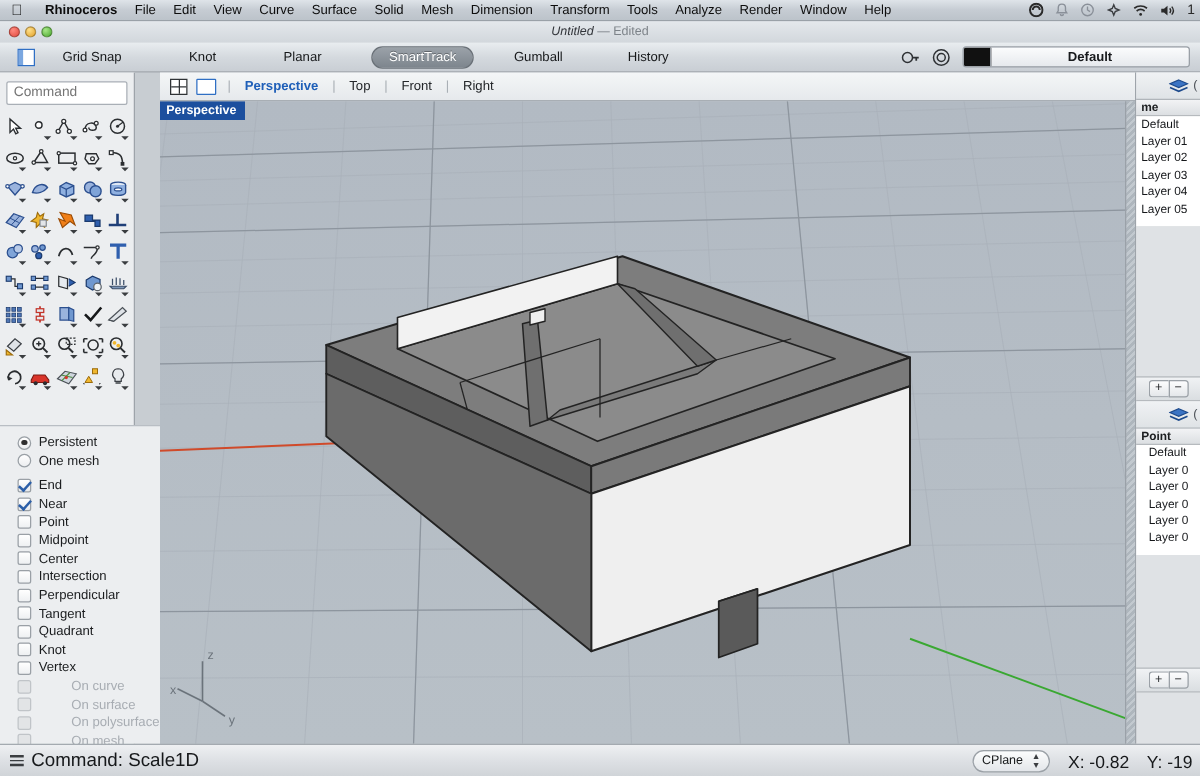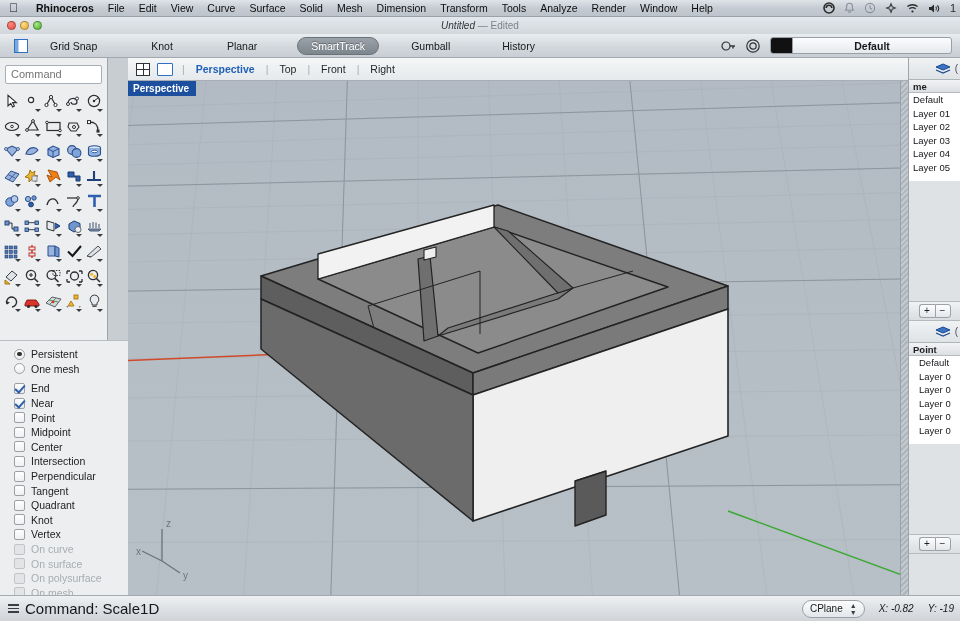--- a/index.html
+++ b/index.html
@@ -94,21 +94,21 @@
     width: 0; height: 0; border-left: 3px solid transparent;
     border-right: 3px solid transparent; border-top: 3.5px solid #3a3d40;
   }
 
   .osnap {
     position: absolute; left: 0; top: 282px; width: 128px; bottom: 0;
     background: #eceef0; border-top: 1px solid #b9bec4;
     padding: 6px 0 0 14px;
   }
   .osnap-row { display: flex; align-items: center; height: 14.6px; font-size: 10.5px; color: #1b1d1f; }
-  .osnap-row.disabled { color: #a8adb3; }
+  .osnap-row.disabled { color: #a8adb3; gap: 26px; }
   .radio {
     width: 11px; height: 11px; border-radius: 50%; margin-right: 6px;
     background: linear-gradient(to bottom, #ffffff, #eceef0);
     border: 1px solid #9aa0a6; flex: none; position: relative;
   }
   .radio.on::after {
     content: ""; position: absolute; left: 2.4px; top: 2.4px;
     width: 4.2px; height: 4.2px; border-radius: 50%; background: #2f2f2f;
   }
   .cbox {
@@ -209,21 +209,21 @@
   .sb-burger { margin-left: 8px; margin-right: 6px; display: flex; flex-direction: column; gap: 2px; }
   .sb-burger span { display: block; width: 11px; height: 1.5px; background: #3b3e41; }
   .sb-cmd { font-size: 15px; color: #16181a; }
   .sb-right { margin-left: auto; display: flex; align-items: center; gap: 14px; padding-right: 6px; }
   .cplane-sel {
     display: flex; align-items: center; gap: 7px;
     background: linear-gradient(to bottom, #fcfdfd, #e3e6ea);
     border: 1px solid #9ba1a7; border-radius: 9px; padding: 1px 7px; font-size: 10px;
   }
   .cplane-sel .arrows { font-size: 7px; line-height: 7px; color: #3a3d40; }
-  .coord { font-size: 10px; white-space: nowrap; font-style: italic; }
+  .coord { font-size: 14px; white-space: nowrap; }
 </style>
 </head>
 <body>
 
 <div id="app">
 
   <div class="menubar">
     <div class="apple-logo"></div>
     <div class="menu-item app-name">Rhinoceros</div>
     <div class="menu-item">File</div>

